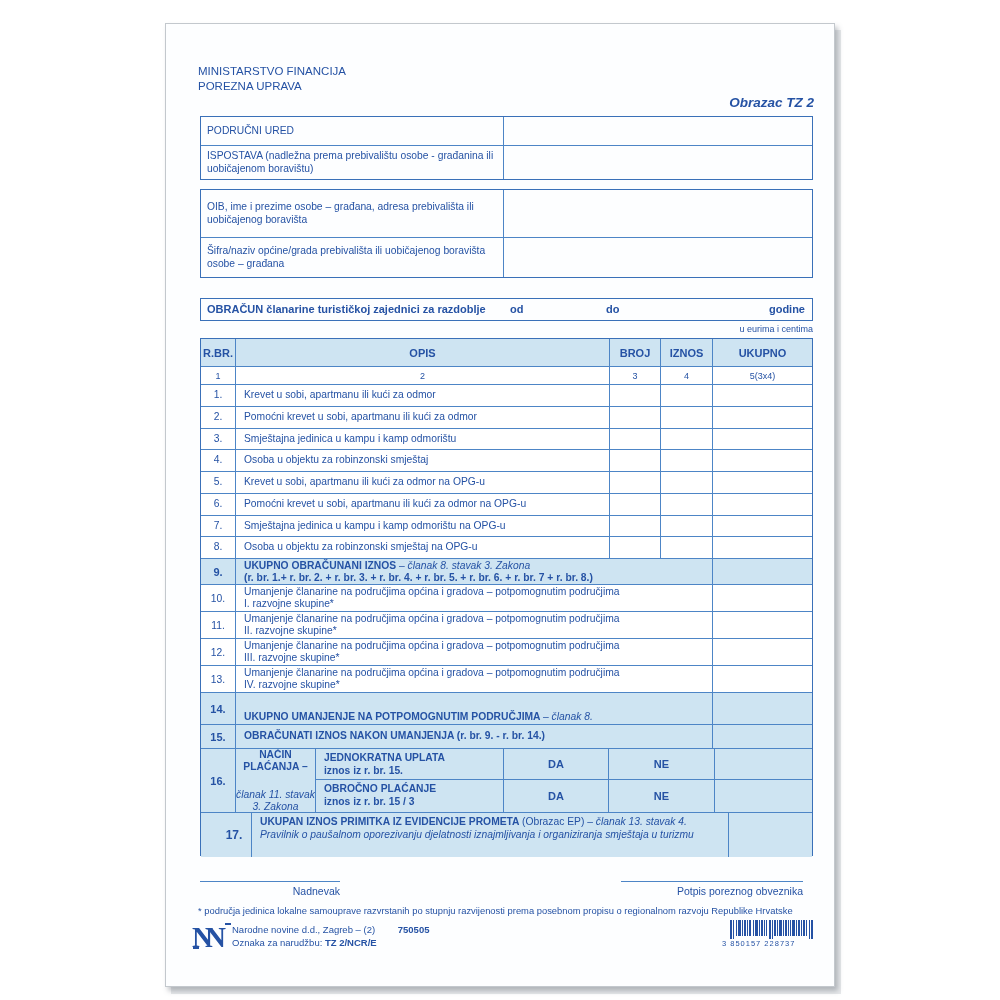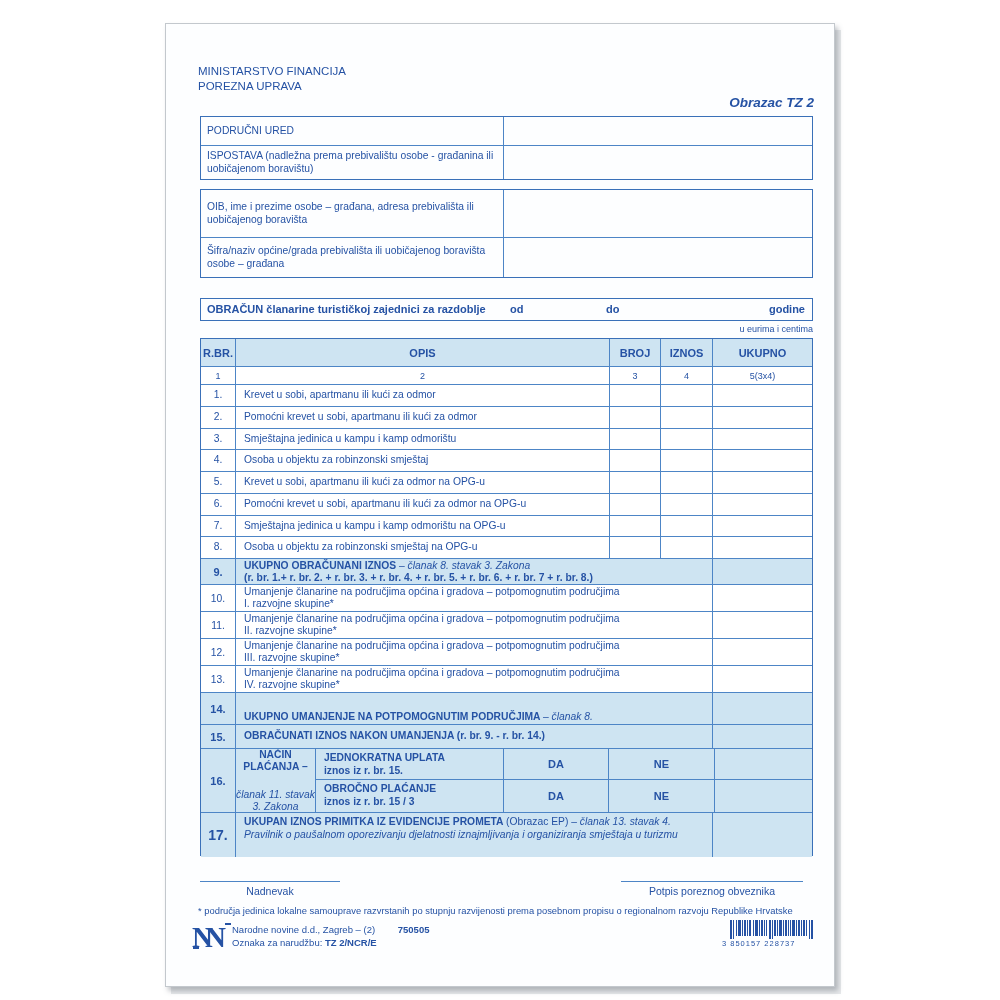--- a/index.html
+++ b/index.html
@@ -44,21 +44,21 @@
   .srow .c-opis{line-height:20.5px;padding-left:8px;}
   .d2{font-size:10.3px;line-height:12px;padding:1px 6px 0 8px;}
   .vc{display:flex;align-items:center;justify-content:center;}
   .m-nacin{width:80px;text-align:center;font-size:10.3px;line-height:11.5px;
            display:flex;flex-direction:column;align-items:center;justify-content:space-between;}
   .m-opt{width:188px;font-size:10.3px;line-height:12.5px;padding:3px 0 0 8px;}
   .m-da{width:105px;font-weight:bold;font-size:11px;}
   .m-ne{width:106px;font-weight:bold;font-size:11px;}
   .m-uk16{flex:1;}
   .sigline{border-top:1px solid #4d85c6;height:1px;}
-  .siglabel{font-size:10.5px;text-align:center;}
+  .siglabel{font-size:10.5px;text-align:right;}
   .footnote{font-size:9.4px;}
   .publine{font-size:9.5px;line-height:13px;}
   .bdigits{font-size:7.5px;letter-spacing:1px;color:#2552a4;}
 </style>
 </head>
 <body>
 
 <div class="canvas">
  <div class="page">
 
@@ -253,21 +253,21 @@
             <div class="b">iznos iz r. br. 15 / 3</div>
           </div>
           <div class="cell m-da vc">DA</div>
           <div class="cell m-ne vc">NE</div>
           <div class="cell m-uk16"></div>
         </div>
       </div>
     </div>
 
     <div class="row hl" style="height:45px;border-top:1px solid #4d85c6;">
-      <div class="cell c-rbr b vc" style="font-size:14px;">17.</div>
+      <div class="cell c-rbr b vc" style="font-size:12px;margin-left:16px;">17.</div>
       <div class="cell c-desc" style="font-size:10.3px;line-height:12.5px;padding:3px 10px 0 8px;">
         <span class="b">UKUPAN IZNOS PRIMITKA IZ EVIDENCIJE PROMETA </span><span>(Obrazac EP) </span><span class="i">– članak 13. stavak 4. Pravilnik o paušalnom oporezivanju djelatnosti iznajmljivanja i organiziranja smještaja u turizmu</span>
       </div>
       <div class="cell c-uk"></div>
     </div>
   </div>
 
   <div class="abs sigline" style="left:34px;top:857px;width:140px;"></div>
   <div class="abs siglabel" style="left:34px;top:861px;width:140px;">Nadnevak</div>
   <div class="abs sigline" style="left:455px;top:857px;width:182px;"></div>

